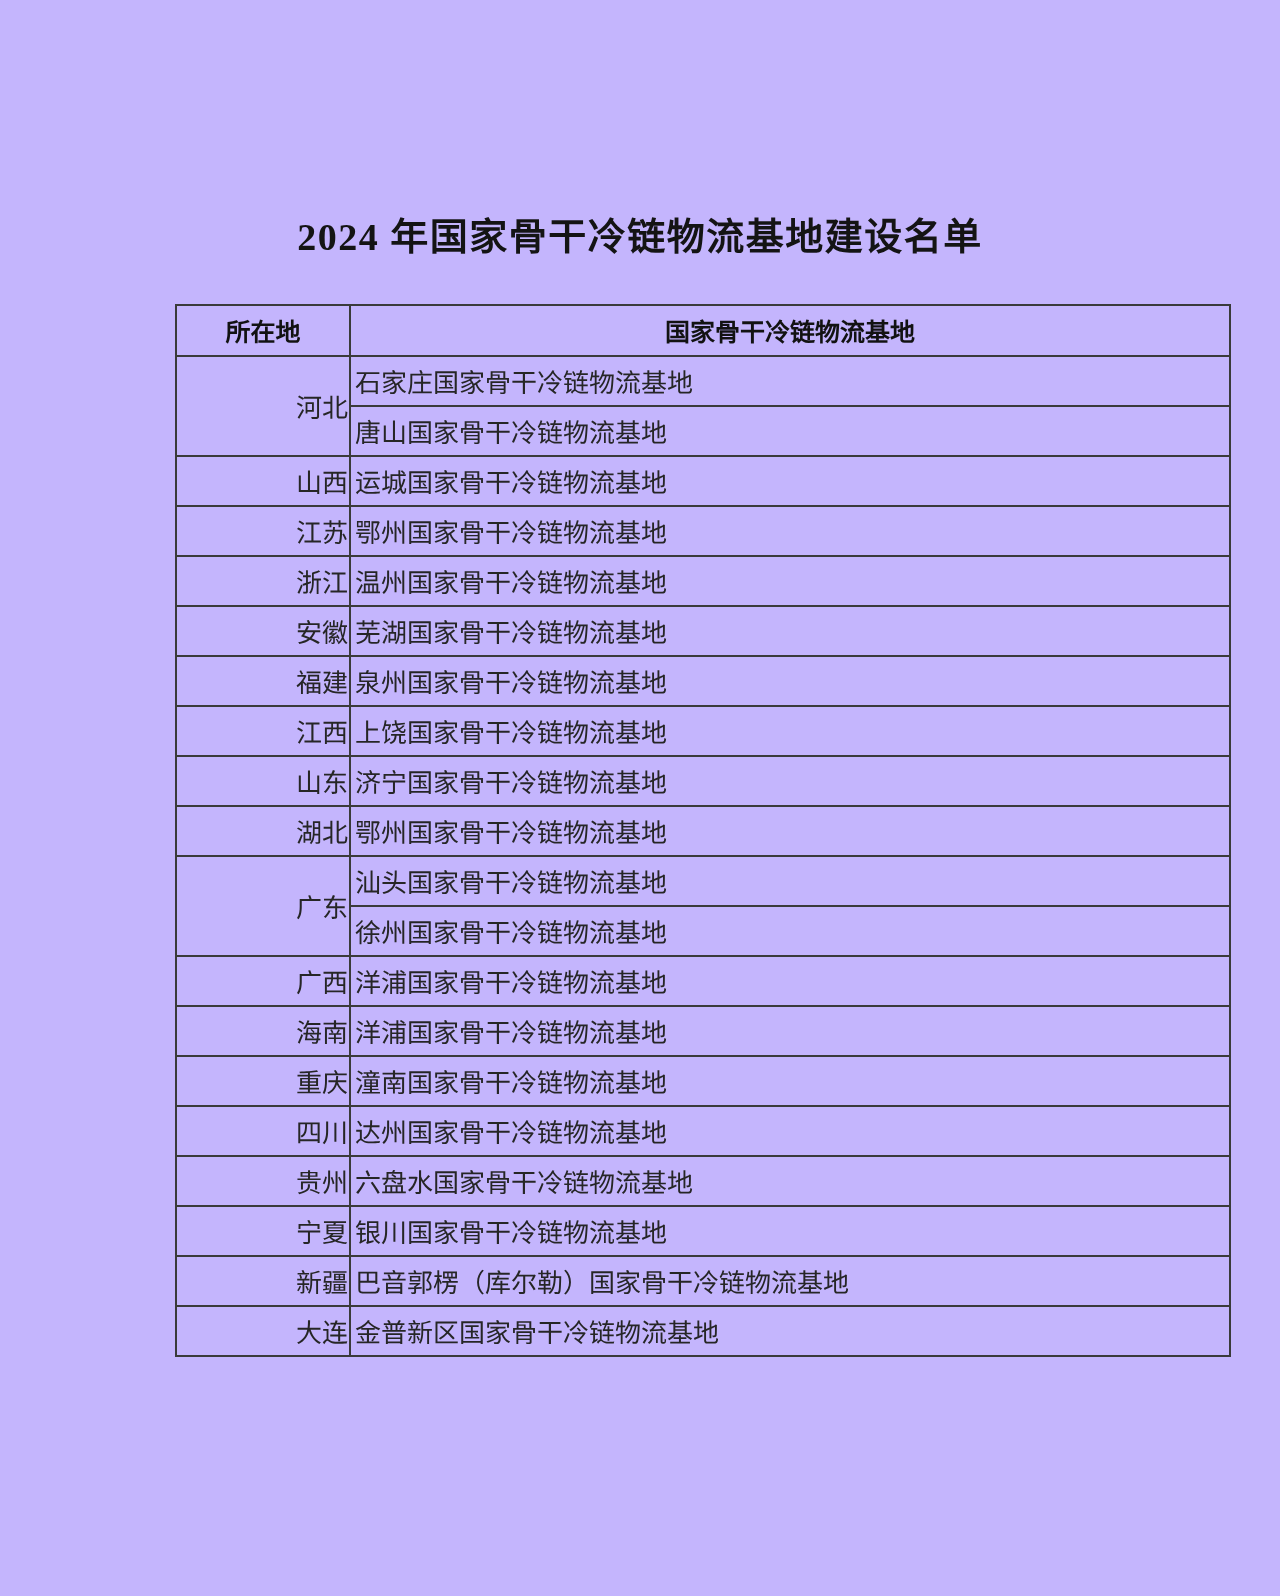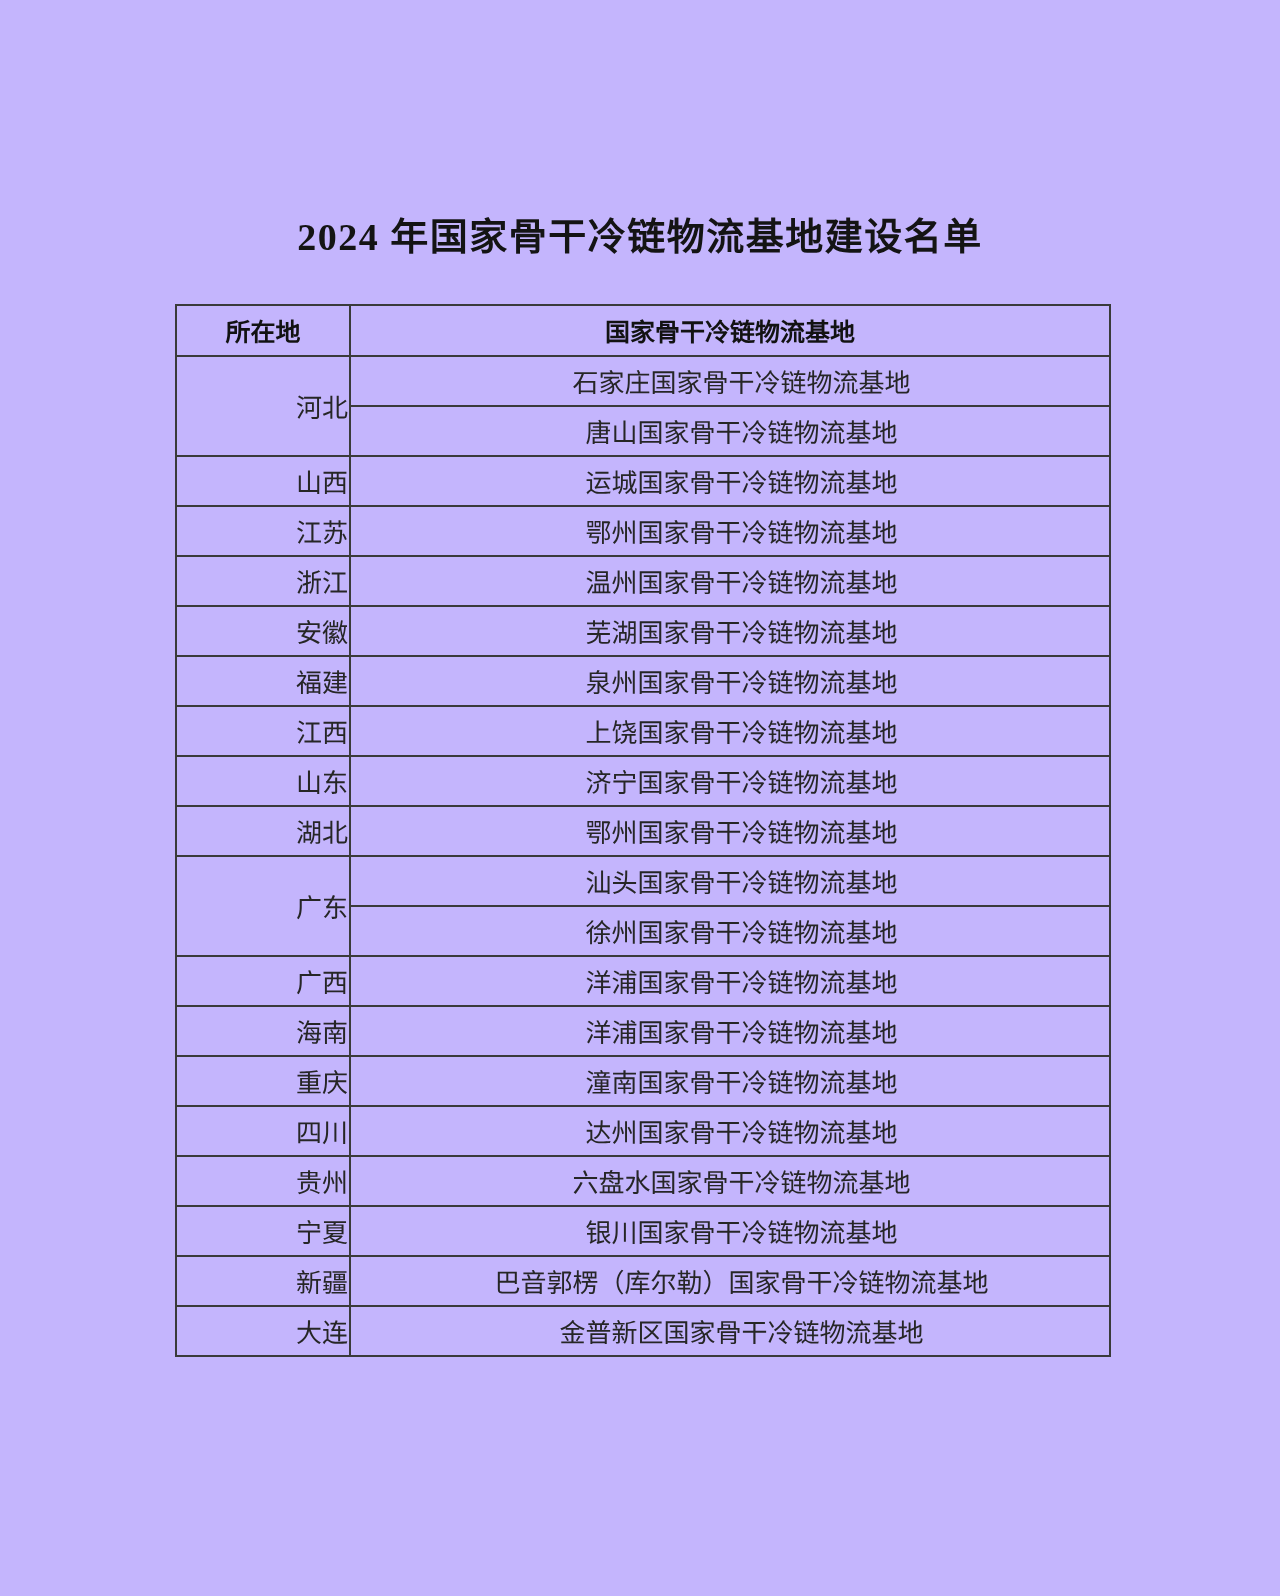--- a/index.html
+++ b/index.html
@@ -28,21 +28,21 @@
     text-align: center;
     font-size: 26px;
     letter-spacing: 3px;
     color: #1a1a1a;
   }
   table.doc-table {
     border-collapse: collapse;
     table-layout: fixed;
     margin-top: 44px;
     margin-left: 175px;
-    width: 936px;
+    width: 1056px;
   }
   .doc-table col.region-col { width: 174px; }
   .doc-table th,
   .doc-table td {
     border: 2px solid #3a3a3a;
     box-sizing: border-box;
     vertical-align: middle;
     overflow: hidden;
     white-space: nowrap;
   }
@@ -53,21 +53,21 @@
     font-weight: 700;
     text-align: center;
     color: #121212;
   }
   .doc-table td {
     height: 50px;
     font-size: 26px;
     color: #262626;
   }
   .doc-table td.region-cell { text-align: right; }
-  .doc-table td.base-cell { text-align: center; padding-left: 24px; }
+  .doc-table td.base-cell { text-align: left; padding-left: 4px; }
 </style>
 </head>
 <body>
 
 <div class="page">
 
   <h1 class="doc-title">2024 年国家骨干冷链物流基地建设名单</h1>
 
 
   <table class="doc-table">

